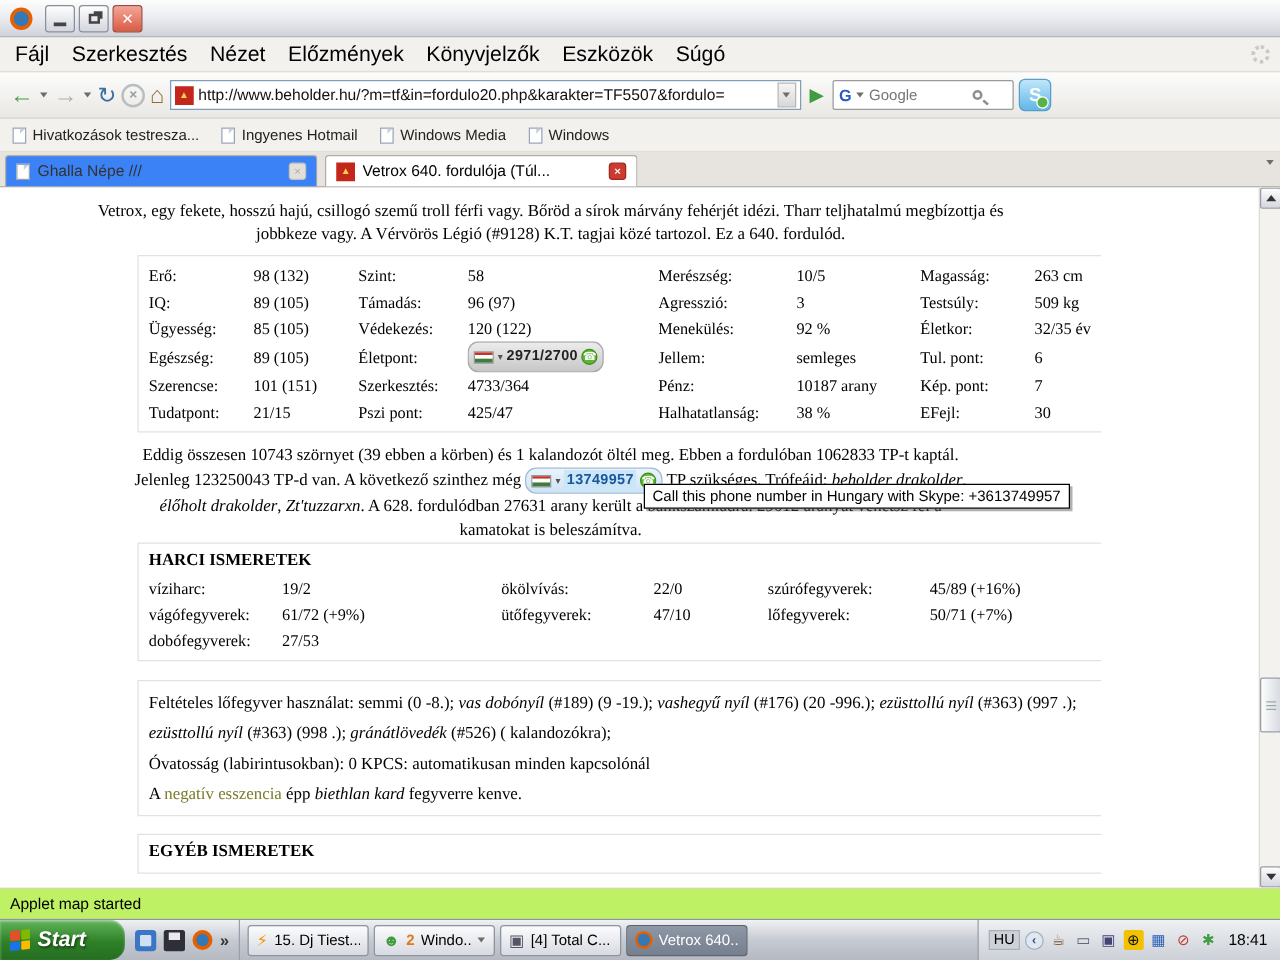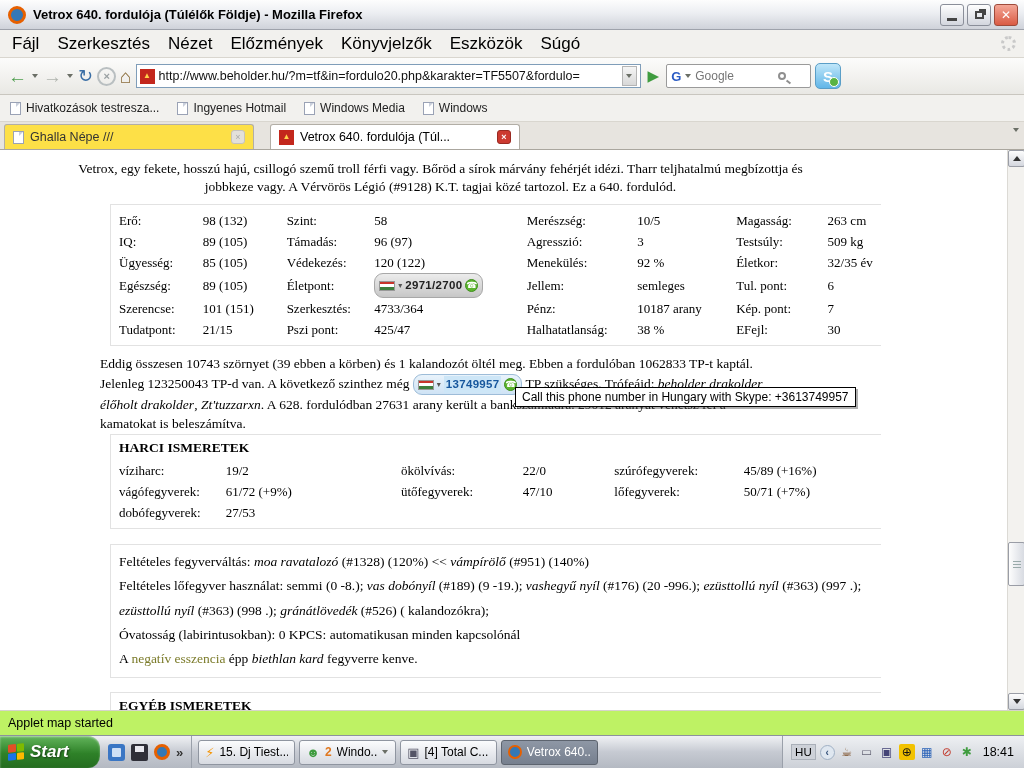--- a/index.html
+++ b/index.html
@@ -52,38 +52,38 @@
   
   .bookmarksbar { height:27px; background:#f2f1ee; border-bottom:1px solid #d9d6cf; display:flex; align-items:center; padding:0 10px; gap:18px; }
   .bookmark { display:flex; align-items:center; gap:5px; font-size:12px; color:#222; }
   .page-icon { width:11px; height:13px; border:1px solid #9aa2b5; background:#fff; position:relative; }
   .page-icon::after { content:""; position:absolute; right:0; top:0; border-left:4px solid #c9cfdb; border-bottom:4px solid transparent; }
 
   
   .tabbar { height:28px; background:#e7e4df; border-bottom:1px solid #aaa69e; display:flex; align-items:flex-end; padding:3px 4px 0 4px; position:relative; }
   .tab { height:25px; display:flex; align-items:center; gap:6px; padding:0 8px; font-size:12.5px;
     border:1px solid #b2aea6; border-bottom:none; border-radius:3px 3px 0 0; }
-  .tab.inactive { background:#fde047; color:#333; width:250px; margin-right:16px; }
+  .tab.inactive { background:#3b82f6; color:#333; width:250px; margin-right:6px; }
   .tab.active { background:#fff; font-weight:normal; width:250px; }
   .tab-close { margin-left:auto; width:14px; height:14px; border-radius:3px; font-size:9px; display:flex; align-items:center; justify-content:center; }
   .tab-close.faint { color:#aaa; border:1px solid #c5c2bb; background:#e3e0da; }
   .tab-close.red { background:#cc3a30; color:#fff; border:1px solid #992a22; font-weight:bold; }
   .tab-label { white-space:nowrap; overflow:hidden; flex:1; }
   .tablist-btn { position:absolute; right:4px; top:6px; }
 
   
   .content { height:560px; position:relative; background:#fff; overflow:hidden;
     font-family:"Liberation Serif","DejaVu Serif",serif; font-size:13.5px; }
   .page { width:881px; height:100%; overflow:hidden; }
   .intro { text-align:center; margin:10px 70px 0 70px; line-height:1.3; }
   .databox { margin-left:110px; width:780px; border:1px solid #e2e2e2; padding:5px 8px; }
   .stats-box { margin-top:9px; }
   table.stat-table { width:100%; border-collapse:collapse; table-layout:fixed; }
   table.stat-table td { font-size:13px; line-height:21px; white-space:nowrap; overflow:hidden; }
-  .tp-para { text-align:left; margin:8px 100px 0 100px; line-height:1.45; }
+  .tp-para { text-align:center; margin:8px 100px 0 100px; line-height:1.45; }
   .tooltip { position:absolute; left:515px; top:237px; background:#fff; border:1px solid #000;
     box-shadow:2px 2px 0 rgba(80,80,80,.45); font-family:"Liberation Sans","DejaVu Sans",sans-serif;
     font-size:12px; padding:2px 6px; white-space:nowrap; z-index:5; }
   .section-title { font-weight:bold; font-size:13.5px; margin-bottom:4px; }
   .harci-box { }
   .feltetel-box { margin-top:15px; line-height:1.8; }
   .egyeb-box { margin-top:14px; }
   .olive { color:#7b7b2a; }
 
   
@@ -141,21 +141,20 @@
   .tray-lang { font-size:11.5px; background:#cdd1d8; border:1px solid #aab0b9; padding:1px 3px; }
   .tray-chevron { width:15px; height:15px; border-radius:50%; background:#dfe7f0; border:1px solid #9fb0c4; display:flex; align-items:center; justify-content:center; font-size:10px; color:#35527a; font-weight:bold; }
   .tray-icon { width:16px; height:16px; display:flex; align-items:center; justify-content:center; font-size:12px; border-radius:2px; }
   .clock { font-size:12.5px; margin-left:4px; }
 </style>
 </head>
 <body>
 
 <div class="titlebar">
   <span class="ff-icon"></span>
-  <span class="title">Vetrox 640. fordulója (Túlélők Földje) - Mozilla Firefox</span>
   <span class="winbtn">
       <span class="minbar"></span>
     </span>
   <span class="winbtn">
       <span class="restoreglyph"></span>
     </span>
   <span class="winbtn close">✕</span>
 </div>
 
 <div class="menubar">
@@ -364,21 +363,20 @@
             </tr>
             <tr>
               <td>dobófegyverek:</td>
               <td>27/53</td>
             </tr>
           </tbody>
       </table>
     </div>
 
     <div class="databox feltetel-box">
-      <div><span>Feltételes fegyverváltás: </span><i>moa ravatalozó</i><span> (#1328) (120%) &lt;&lt; </span><i>vámpírölő</i><span> (#951) (140%)</span></div>
       <div><span>Feltételes lőfegyver használat: semmi (0 -8.); </span><i>vas dobónyíl</i><span> (#189) (9 -19.); </span><i>vashegyű nyíl</i><span> (#176) (20 -996.); </span><i>ezüsttollú nyíl</i><span> (#363) (997 .); </span><i>ezüsttollú nyíl</i><span> (#363) (998 .); </span><i>gránátlövedék</i><span> (#526) ( kalandozókra);</span></div>
       <div><span>Óvatosság (labirintusokban): 0 KPCS: automatikusan minden kapcsolónál</span></div>
       <div><span>A </span><span class="olive">negatív esszencia</span><span> épp </span><i>biethlan kard</i><span> fegyverre kenve.</span></div>
     </div>
 
     <div class="databox egyeb-box">
       <div class="section-title">EGYÉB ISMERETEK</div>
 
     </div>
   </div>

